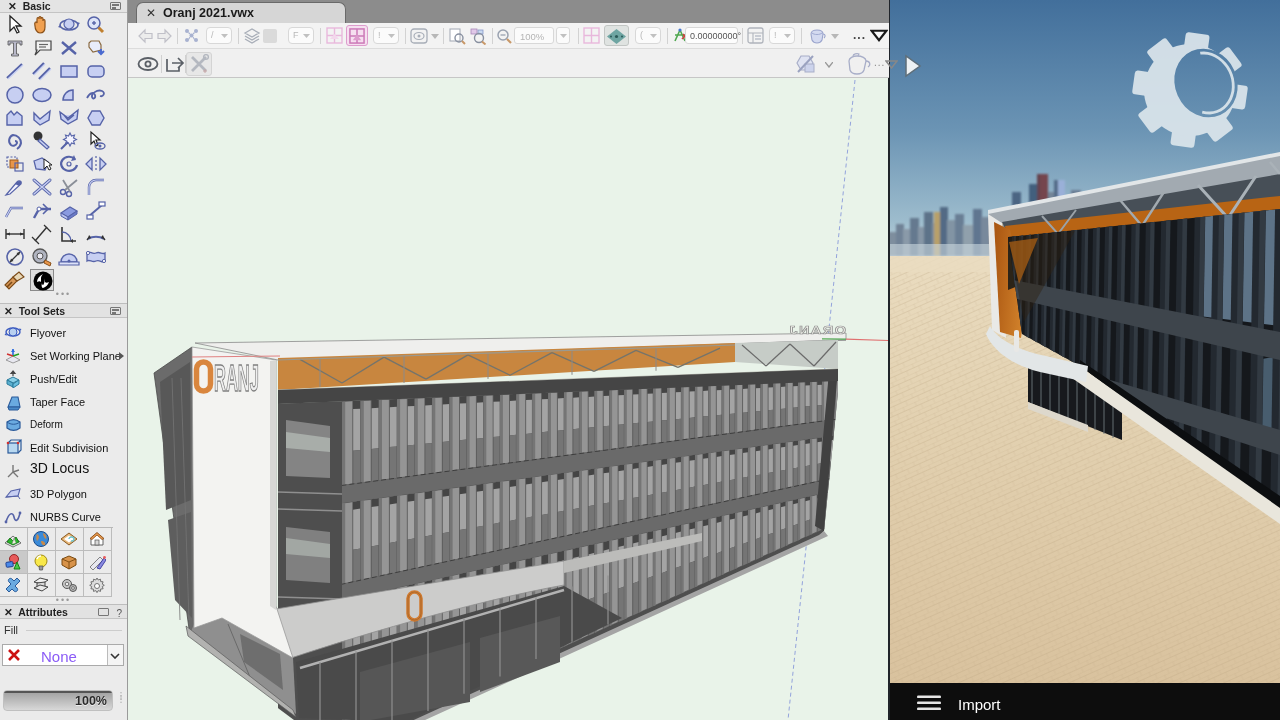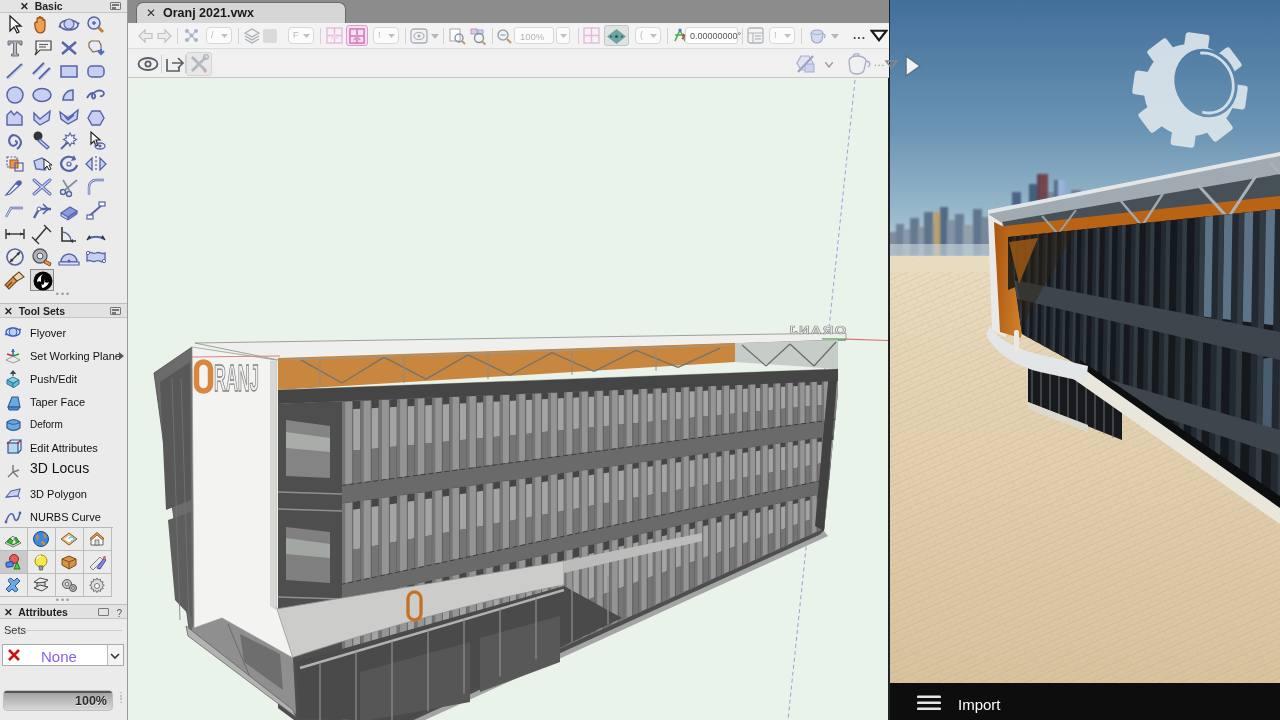--- a/index.html
+++ b/index.html
@@ -944,21 +944,21 @@
         <path d="M6,8 C6,5 10,3 14,3 C19,3 23,5 23,8 L21,17 C20,20 17,21 14,21 C11,21 8,20 7,17 Z" fill="none" stroke="#a8aec8" stroke-width="1.3"></path>
         <path d="M23,8 C27,8 28,12 25,14" fill="none" stroke="#a8aec8" stroke-width="1.3"></path>
         <path d="M10,3 C10,1 14,0 16,1 L15,3" fill="none" stroke="#a8aec8" stroke-width="1.1"></path>
       </svg>
       <span style="position:absolute;left:746px;top:8px;font-size:10px;color:#888;letter-spacing:1px">...</span>
       <svg width="13" height="9" viewBox="0 0 13 9" style="position:absolute;left:757px;top:11px">
         <path d="M1,1 H12 L6.5,8 Z" fill="none" stroke="#888" stroke-width="1.5"></path>
       </svg>
     </div>
 <div style="position:absolute;left:0;top:0;width:128px;height:720px;background:#ebebeb;border-right:1px solid #9a9a9a;overflow:hidden">
-      <div style="position:absolute;left:0;top:0;width:127px;height:13px;background:#e4e4e4;border-bottom:1px solid #c4c4c4;font-size:10.5px;font-weight:bold;color:#222;padding-left:20px;line-height:13px">✕&nbsp; Basic<span style="position:absolute;right:6px;top:2px;width:11px;height:8px;border:1px solid #777;border-radius:1px">
+      <div style="position:absolute;left:0;top:0;width:127px;height:13px;background:#e4e4e4;border-bottom:1px solid #c4c4c4;font-size:10.5px;font-weight:bold;color:#222;padding-left:8px;line-height:13px">✕&nbsp; Basic<span style="position:absolute;right:6px;top:2px;width:11px;height:8px;border:1px solid #777;border-radius:1px">
           <span style="position:absolute;left:1px;top:1px;width:7px;height:1.5px;background:#777"></span>
           <span style="position:absolute;left:1px;top:4px;width:4px;height:1.5px;background:#777"></span>
         </span></div>
       <div style="position:absolute;left:3px;top:14px;width:24px;height:22px;"><svg width="24" height="22" viewBox="0 0 24 22">
           <path d="M7,2 L7,17 L11,13 L14,19 L16,18 L13,12 L18,12 Z" fill="#fff" stroke="#222" stroke-width="1.3"></path>
         </svg></div>
       <div style="position:absolute;left:30px;top:14px;width:24px;height:22px;"><svg width="24" height="22" viewBox="0 0 24 22">
           <path d="M5,12 C4,8 6,7 7,9 L7,5 C7,3 9,3 9,5 L9,4 C9,2 11,2 11,4 L11,5 C11,3 13,3 13,5 L13,7 C13,5 15,5 15,7 L15,13 C15,17 13,19 10,19 C7,19 5,15 5,12 Z" fill="#f0a050" stroke="#8a5018" stroke-width="1.2"></path>
         </svg></div>
       <div style="position:absolute;left:57px;top:14px;width:24px;height:22px;"><svg width="24" height="22" viewBox="0 0 24 22">
@@ -1194,21 +1194,21 @@
         </svg>
         <span style="position:absolute;left:26px;top:5px;font-size:10px;color:#111">Deform</span>
       </div>
       <div style="position:absolute;left:4px;top:437px;width:124px;height:23px">
         <svg width="18" height="18" viewBox="0 0 18 18" style="position:absolute;left:0;top:2px">
           <rect x="4" y="4" width="10" height="10" fill="#b8d8f0" stroke="#2a5a9a" stroke-width="1.2"></rect>
           <path d="M4,4 L7,1 L17,1 L14,4 M17,1 L17,11 L14,14" fill="none" stroke="#2a5a9a" stroke-width="1.2"></path>
           <circle cx="4" cy="4" r="1.3" fill="#d03030"></circle>
           <circle cx="14" cy="4" r="1.3" fill="#d03030"></circle>
         </svg>
-        <span style="position:absolute;left:26px;top:5px;font-size:11px;color:#111">Edit Attributes</span>
+        <span style="position:absolute;left:26px;top:5px;font-size:11px;color:#111">Edit Subdivision</span>
       </div>
       <div style="position:absolute;left:4px;top:460px;width:124px;height:23px">
         <svg width="18" height="18" viewBox="0 0 18 18" style="position:absolute;left:0;top:2px">
           <path d="M9,3 V10 M9,10 L4,15 M9,10 L14,15 M9,10 L15,8" stroke="#777" stroke-width="1.4" fill="none"></path>
         </svg>
         <span style="position:absolute;left:26px;top:0;font-size:14px;color:#111">3D Locus</span>
       </div>
       <div style="position:absolute;left:4px;top:483px;width:124px;height:23px">
         <svg width="18" height="18" viewBox="0 0 18 18" style="position:absolute;left:0;top:2px">
           <path d="M2,12 L7,6 L16,4 L14,11 Z" fill="#c7cff2" stroke="#5663a8" stroke-width="1.1"></path>
@@ -1277,21 +1277,21 @@
           <circle cx="7" cy="8" r="1.8" fill="#eee" stroke="#555" stroke-width="0.8"></circle>
           <circle cx="13" cy="12" r="3.5" fill="#b8b8b8" stroke="#555" stroke-width="1"></circle>
           <circle cx="13" cy="12" r="1.4" fill="#eee" stroke="#555" stroke-width="0.8"></circle>
         </svg></div>
       <div style="position:absolute;left:84px;top:574px;width:28px;height:23px;border-right:1px solid #bcbcbc;border-bottom:1px solid #bcbcbc;"><svg width="18" height="18" viewBox="0 0 18 18" style="margin:2px 0 0 4px">
           <path d="M9,2 l1.2,2 2.3,-0.8 0.2,2.4 2.4,0.2 -0.8,2.3 2,1.2 -2,1.2 0.8,2.3 -2.4,0.2 -0.2,2.4 -2.3,-0.8 -1.2,2 -1.2,-2 -2.3,0.8 -0.2,-2.4 -2.4,-0.2 0.8,-2.3 -2,-1.2 2,-1.2 -0.8,-2.3 2.4,-0.2 0.2,-2.4 2.3,0.8 Z" fill="#ddd" stroke="#666" stroke-width="0.9"></path>
           <circle cx="9" cy="10" r="2.5" fill="#fff" stroke="#666" stroke-width="0.9"></circle>
         </svg></div>
       <div style="position:absolute;left:0;top:598px;width:127px;height:6px;text-align:center;color:#9a9a9a;font-size:9px;letter-spacing:2px;line-height:5px">•••</div>
       <div style="position:absolute;left:0;top:604px;width:127px;height:15px;background:#e2e2e2;border-top:1px solid #bdbdbd;border-bottom:1px solid #c4c4c4;font-size:10.5px;font-weight:bold;color:#222;padding-left:4px;line-height:15px">✕&nbsp; Attributes<span style="position:absolute;right:18px;top:3px;width:11px;height:8px;border:1px solid #777;border-radius:1px"></span><span style="position:absolute;right:5px;top:1px;font-weight:normal;color:#555;font-size:10px">?</span></div>
-      <div style="position:absolute;left:4px;top:624px;font-size:11px;color:#333">Sets</div>
+      <div style="position:absolute;left:4px;top:624px;font-size:11px;color:#333">Fill</div>
       <div style="position:absolute;left:26px;top:630px;width:96px;height:1px;background:#cccccc"></div>
       <div style="position:absolute;left:2px;top:644px;width:122px;height:22px;background:#fff;border:1px solid #aaa">
         <svg width="12" height="12" viewBox="0 0 12 12" style="position:absolute;left:5px;top:4px">
           <path d="M1,1 L11,11 M11,1 L1,11" stroke="#cc1111" stroke-width="2.6"></path>
         </svg>
         <span style="position:absolute;left:38px;top:3px;font-size:15px;color:#8b5cf6">None</span>
         <span style="position:absolute;right:0;top:0;width:16px;height:20px;border-left:1px solid #bbb;background:#f4f4f4"></span>
         <svg width="10" height="6" viewBox="0 0 10 6" style="position:absolute;right:3px;top:8px">
           <path d="M1,1 L5,5 L9,1" stroke="#333" stroke-width="1.6" fill="none"></path>
         </svg>

